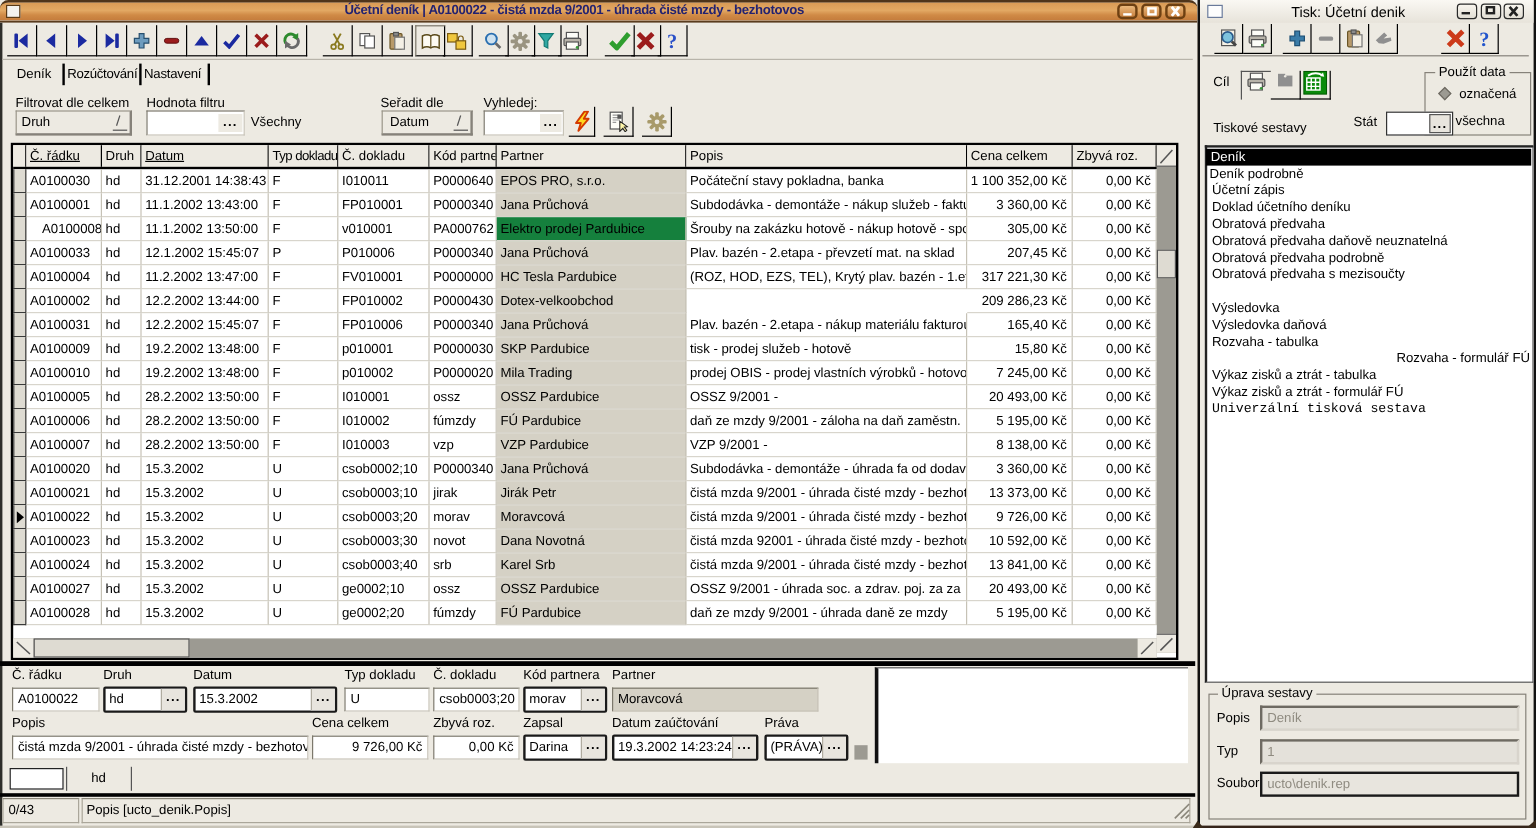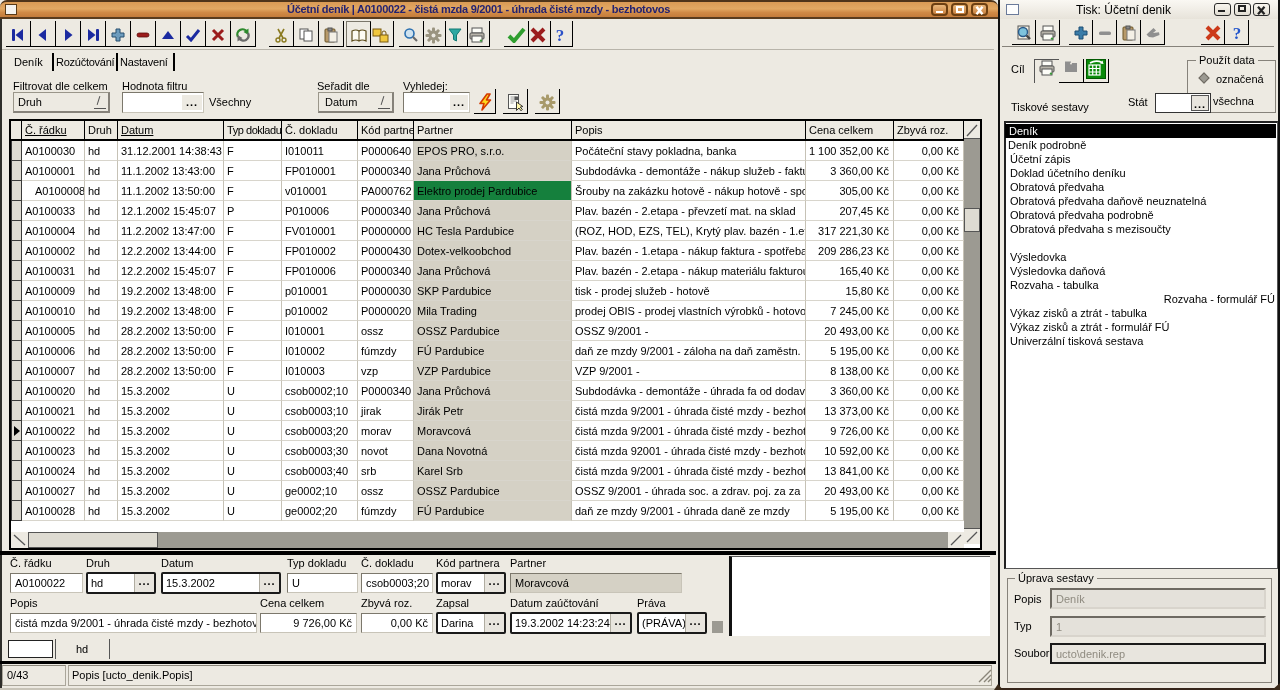--- a/index.html
+++ b/index.html
@@ -252,21 +252,20 @@
 <div class="cell" style="left:806px;top:221px;width:88px;height:20px;text-align:right;padding-right:4px;border-right:1px solid #c6c2b6;border-bottom:1px solid #d8d5cc;line-height:20px">317 221,30 Kč</div>
 <div class="cell" style="left:894px;top:221px;width:70px;height:20px;text-align:right;padding-right:4px;border-right:1px solid #c6c2b6;border-bottom:1px solid #d8d5cc;line-height:20px">0,00 Kč</div>
 <div class="ab" style="left:11px;top:241px;width:11px;height:20px;background:#dedbd2;border:1px solid #3a3a3a;border-top:none"></div>
 <div class="cell" style="left:22px;top:241px;width:63px;height:20px;padding-left:3px;border-right:1px solid #c6c2b6;border-bottom:1px solid #d8d5cc;line-height:20px">A0100002</div>
 <div class="cell" style="left:85px;top:241px;width:33px;height:20px;padding-left:3px;border-right:1px solid #c6c2b6;border-bottom:1px solid #d8d5cc;line-height:20px">hd</div>
 <div class="cell" style="left:118px;top:241px;width:106px;height:20px;padding-left:3px;border-right:1px solid #c6c2b6;border-bottom:1px solid #d8d5cc;line-height:20px">12.2.2002 13:44:00</div>
 <div class="cell" style="left:224px;top:241px;width:58px;height:20px;padding-left:3px;border-right:1px solid #c6c2b6;border-bottom:1px solid #d8d5cc;line-height:20px">F</div>
 <div class="cell" style="left:282px;top:241px;width:76px;height:20px;padding-left:3px;border-right:1px solid #c6c2b6;border-bottom:1px solid #d8d5cc;line-height:20px">FP010002</div>
 <div class="cell" style="left:358px;top:241px;width:56px;height:20px;padding-left:3px;border-right:1px solid #c6c2b6;border-bottom:1px solid #d8d5cc;line-height:20px">P0000430</div>
 <div class="cell" style="left:414px;top:241px;width:158px;height:20px;background:#d5d1c5;padding-left:3px;border-right:1px solid #c6c2b6;border-bottom:1px solid #d8d5cc;line-height:20px">Dotex-velkoobchod</div>
-<div class="cell" style="left:572px;top:241px;width:234px;height:20px;padding-left:3px;border-right:1px solid #c6c2b6;border-bottom:1px solid #d8d5cc;line-height:20px">Plav. bazén - 1.etapa - nákup faktura - spotřeba</div>
 <div class="cell" style="left:806px;top:241px;width:88px;height:20px;text-align:right;padding-right:4px;border-right:1px solid #c6c2b6;border-bottom:1px solid #d8d5cc;line-height:20px">209 286,23 Kč</div>
 <div class="cell" style="left:894px;top:241px;width:70px;height:20px;text-align:right;padding-right:4px;border-right:1px solid #c6c2b6;border-bottom:1px solid #d8d5cc;line-height:20px">0,00 Kč</div>
 <div class="ab" style="left:11px;top:261px;width:11px;height:20px;background:#dedbd2;border:1px solid #3a3a3a;border-top:none"></div>
 <div class="cell" style="left:22px;top:261px;width:63px;height:20px;padding-left:3px;border-right:1px solid #c6c2b6;border-bottom:1px solid #d8d5cc;line-height:20px">A0100031</div>
 <div class="cell" style="left:85px;top:261px;width:33px;height:20px;padding-left:3px;border-right:1px solid #c6c2b6;border-bottom:1px solid #d8d5cc;line-height:20px">hd</div>
 <div class="cell" style="left:118px;top:261px;width:106px;height:20px;padding-left:3px;border-right:1px solid #c6c2b6;border-bottom:1px solid #d8d5cc;line-height:20px">12.2.2002 15:45:07</div>
 <div class="cell" style="left:224px;top:261px;width:58px;height:20px;padding-left:3px;border-right:1px solid #c6c2b6;border-bottom:1px solid #d8d5cc;line-height:20px">F</div>
 <div class="cell" style="left:282px;top:261px;width:76px;height:20px;padding-left:3px;border-right:1px solid #c6c2b6;border-bottom:1px solid #d8d5cc;line-height:20px">FP010006</div>
 <div class="cell" style="left:358px;top:261px;width:56px;height:20px;padding-left:3px;border-right:1px solid #c6c2b6;border-bottom:1px solid #d8d5cc;line-height:20px">P0000340</div>
 <div class="cell" style="left:414px;top:261px;width:158px;height:20px;background:#d5d1c5;padding-left:3px;border-right:1px solid #c6c2b6;border-bottom:1px solid #d8d5cc;line-height:20px">Jana Průchová</div>
@@ -567,21 +566,21 @@
 <div class="ab lit" style="left:6px;top:180px;width:269px;">Obratová předvaha</div>
 <div class="ab lit" style="left:6px;top:194px;width:269px;">Obratová předvaha daňově neuznatelná</div>
 <div class="ab lit" style="left:6px;top:208px;width:269px;">Obratová předvaha podrobně</div>
 <div class="ab lit" style="left:6px;top:222px;width:269px;">Obratová předvaha s mezisoučty</div>
 <div class="ab lit" style="left:6px;top:250px;width:269px;">Výsledovka</div>
 <div class="ab lit" style="left:6px;top:264px;width:269px;">Výsledovka daňová</div>
 <div class="ab lit" style="left:6px;top:278px;width:269px;">Rozvaha - tabulka</div>
 <div class="ab lit" style="left:6px;top:292px;width:269px;text-align:right;">Rozvaha - formulář FÚ</div>
 <div class="ab lit" style="left:6px;top:306px;width:269px;">Výkaz zisků a ztrát - tabulka</div>
 <div class="ab lit" style="left:6px;top:320px;width:269px;">Výkaz zisků a ztrát - formulář FÚ</div>
-<div class="ab lit" style="left:6px;top:334px;width:269px;">Univerzální tisková sestava</div>
+<div class="ab lit" style="left:6px;top:334px;width:269px;font-family:Liberation Mono, monospace;">Univerzální tisková sestava</div>
 <div class="ab grp" style="left:7px;top:578px;width:265px;height:105px"></div>
 <div class="lbl" style="left:15px;top:572px;background:#edeae2;padding:0 3px">Úprava sestavy</div>
 <div class="lbl" style="left:14px;top:593px">Popis</div>
 <div class="ab dfl" style="left:50px;top:588px;width:216px;height:21px">Deník</div>
 <div class="lbl" style="left:14px;top:620px">Typ</div>
 <div class="ab dfl" style="left:50px;top:616px;width:216px;height:21px">1</div>
 <div class="lbl" style="left:14px;top:647px">Soubor</div>
 <div class="ab dfl" style="left:50px;top:643px;width:216px;height:21px;border:2px solid #1a1a1a;background:#e8e5de">ucto\denik.rep</div>
 </div>
 <div class="ab" style="left:994px;top:684px;width:9px;height:6px;background:#3a2a1a;clip-path:polygon(45% 0,100% 100%,0 100%)"></div>

